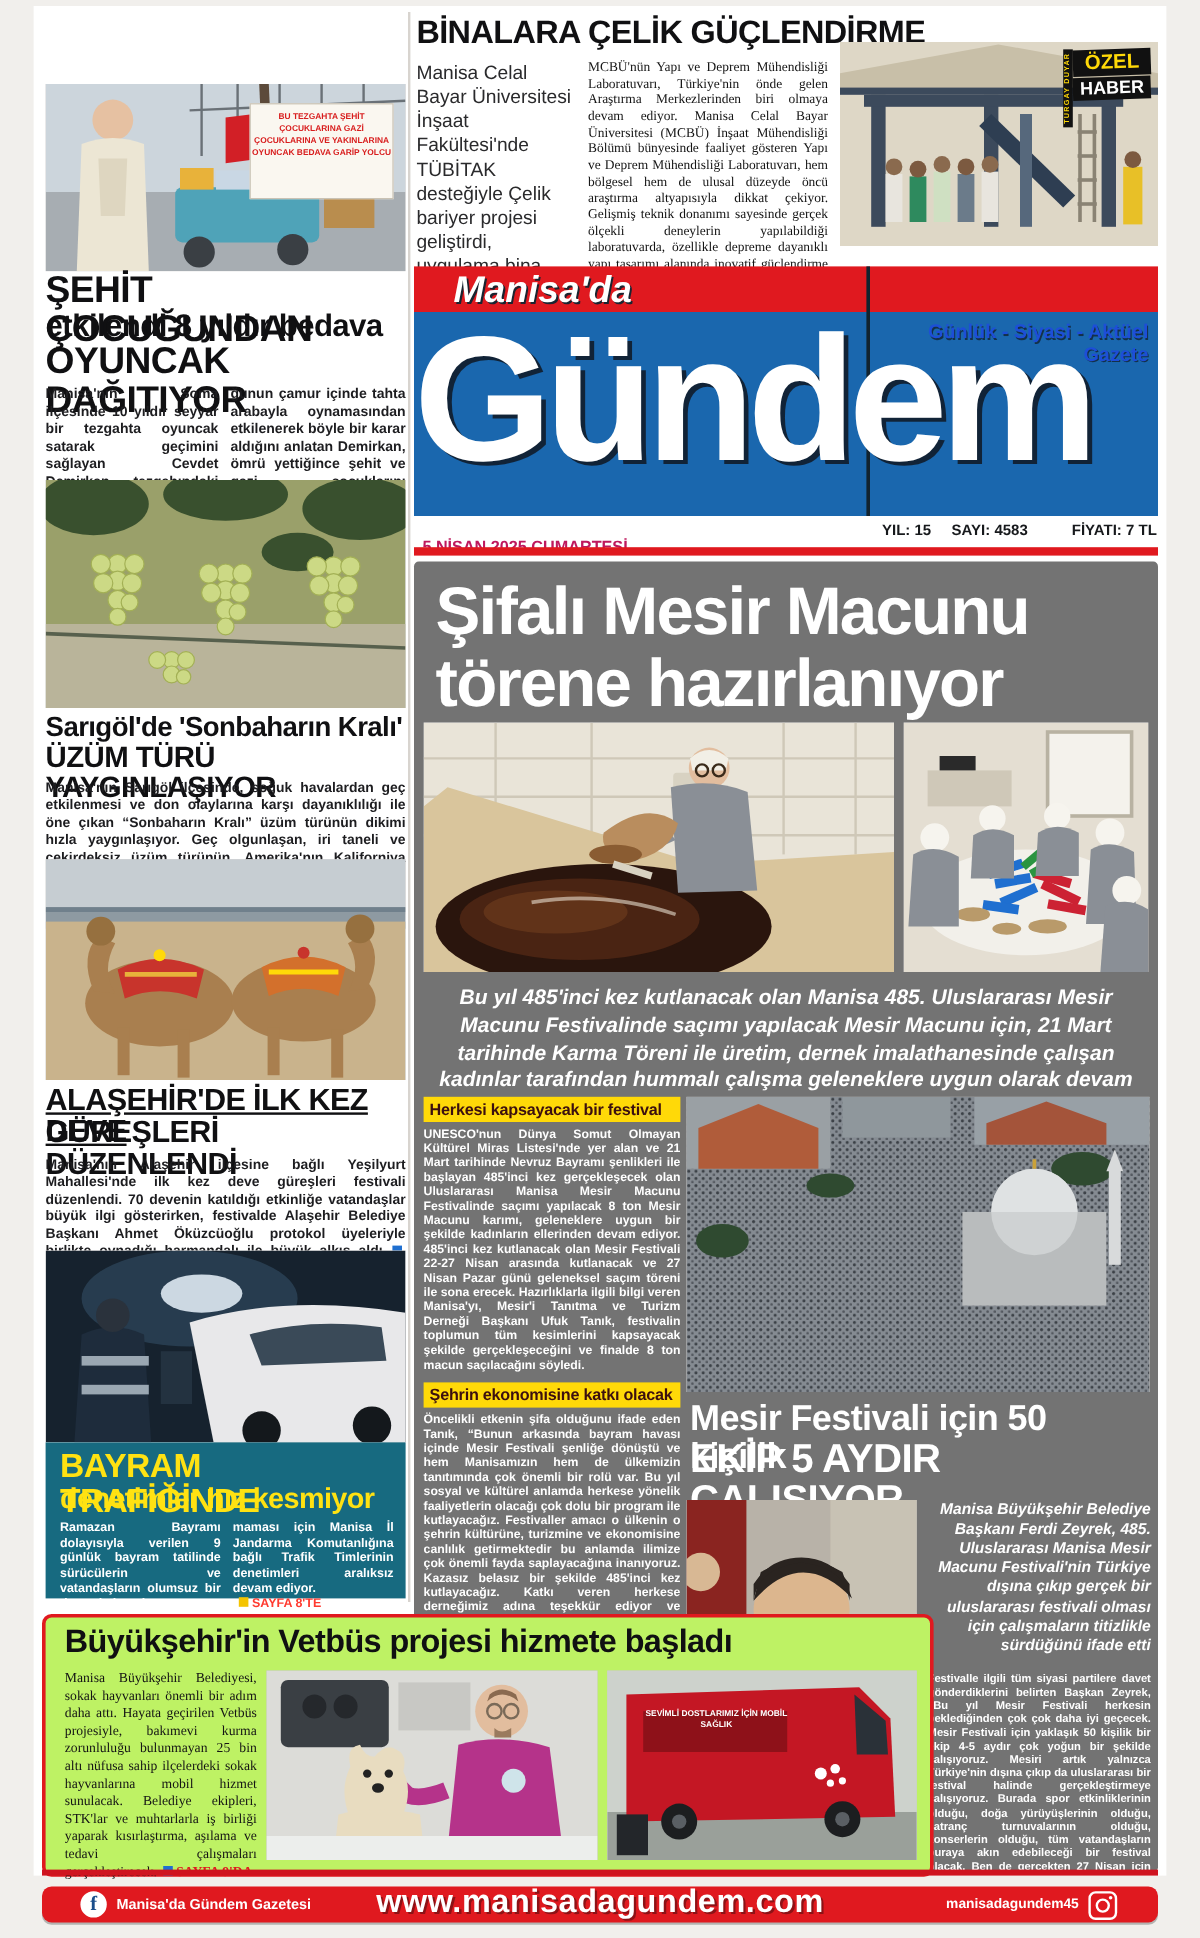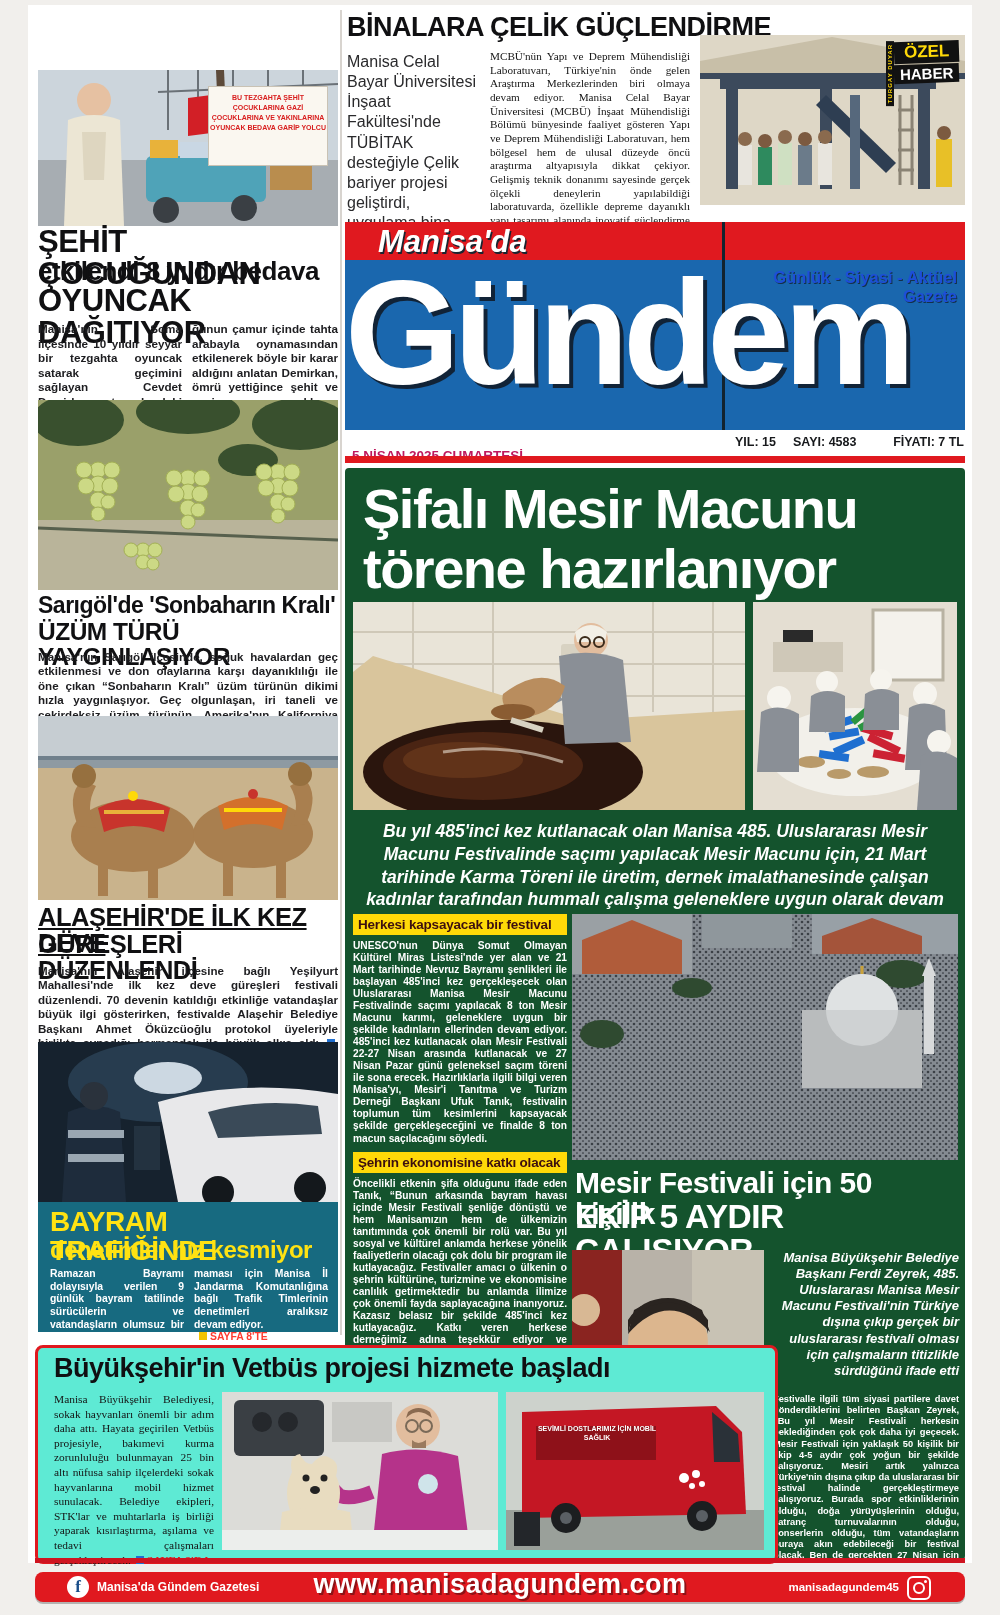--- a/index.html
+++ b/index.html
@@ -19,21 +19,21 @@
   .sqy{display:inline-block;width:8px;height:8px;background:#f4c400;margin:0 3px 0 5px;}
   .sqb{display:inline-block;width:8px;height:8px;background:#2a8fd6;margin:0 3px 0 5px;}
   .ref{color:#e0191f;font-weight:800;}
   .refy{color:#ffd908;font-weight:800;}
   .w{color:#fff;}
   .yellowbar{background:#ffd908;color:#3c0f0f;font-weight:800;font-size:13.5px;line-height:21px;padding-left:5px;letter-spacing:-0.2px;}
   .vline{background:#d8d4cf;width:2px;}
   .redrule{background:#e0191f;}
   .masth-red{background:#e0191f;}
   .masth-blue{background:#1a67ae;}
-  .mainred{background:#14532d;border-radius:4px;}
+  .mainred{background:#737373;border-radius:4px;}
   .tealbox{background:#176a80;}
   .badge{background:#111;color:#ffd908;font-weight:900;text-align:center;}
   .sign-tx{color:#d81d1d;font-weight:800;text-align:center;}
   .footerbar{background:#e0191f;border-radius:8px;box-shadow:0 2px 0 rgba(0,0,0,.25);}
 </style>
 </head>
 <body>
 
 <div id="page">
   <div class="abs base" style="left:28px;top:5px;width:944px;height:1558px;"></div>
@@ -408,21 +408,21 @@
           <text x="99" y="282" font-size="16" font-weight="bold" fill="#fff" text-anchor="middle" font-family="Liberation Sans,sans-serif">M</text>
         </g>
       </svg>
     </div>
     <div class="abs w" style="left:428px;top:782px;width:186px;text-align:right;font-size:13px;line-height:1.24;font-weight:700;font-style:italic;">Manisa Büyükşehir Belediye Başkanı Ferdi Zeyrek, 485. Uluslararası Manisa Mesir Macunu Festivali'nin Türkiye dışına çıkıp gerçek bir uluslararası festivali olması için çalışmaların titizlikle sürdüğünü ifade etti</div>
     <div class="abs bd w" style="left:428px;top:926px;width:186px;font-size:9.3px;line-height:1.2;">
       <span>Festivalle ilgili tüm siyasi partilere davet gönderdiklerini belirten Başkan Zeyrek, “Bu yıl Mesir Festivali herkesin beklediğinden çok çok daha iyi geçecek. Mesir Festivali için yaklaşık 50 kişilik bir ekip 4-5 aydır çok yoğun bir şekilde çalışıyoruz. Mesiri artık yalnızca Türkiye'nin dışına çıkıp da uluslararası bir festival halinde gerçekleştirmeye çalışıyoruz. Burada spor etkinliklerinin olduğu, doğa yürüyüşlerinin olduğu, satranç turnuvalarının olduğu, konserlerin olduğu, tüm vatandaşların buraya akın edebileceği bir festival olacak. Ben de gerçekten 27 Nisan için çok heyecanlıyım” dedi.</span>
     </div>
   </div>
 
-  <div class="abs" style="left:35px;top:1345px;width:737px;height:213px;background:#5eead4;border:3px solid #e0191f;border-radius:8px;">
+  <div class="abs" style="left:35px;top:1345px;width:737px;height:213px;background:#bef264;border:3px solid #e0191f;border-radius:8px;">
     <div class="abs hl" style="left:16px;top:7px;width:710px;font-size:27px;">Büyükşehir'in Vetbüs projesi hizmete başladı</div>
     <div class="abs bds" style="left:16px;top:44px;width:160px;font-size:11.4px;line-height:1.28;">
       <span>Manisa Büyükşehir Belediyesi, sokak hayvanları önemli bir adım daha attı. Hayata geçirilen Vetbüs projesiyle, bakımevi kurma zorunluluğu bulunmayan 25 bin altı nüfusa sahip ilçelerdeki sokak hayvanlarına mobil hizmet sunulacak. Belediye ekipleri, STK'lar ve muhtarlarla iş birliği yaparak kısırlaştırma, aşılama ve tedavi çalışmaları gerçekleştirecek.</span><span class="sq"></span><span class="ref">SAYFA 9'DA</span>
     </div>
 
     <div class="abs photo" style="left:184px;top:44px;width:276px;height:158px;">
       <svg width="276" height="158" viewBox="0 0 276 158">
         <rect width="276" height="158" fill="#dcdcd8"></rect>
         <rect x="12" y="8" width="90" height="56" rx="6" fill="#3a3f44"></rect>
         <circle cx="40" cy="30" r="10" fill="#25282c"></circle>

